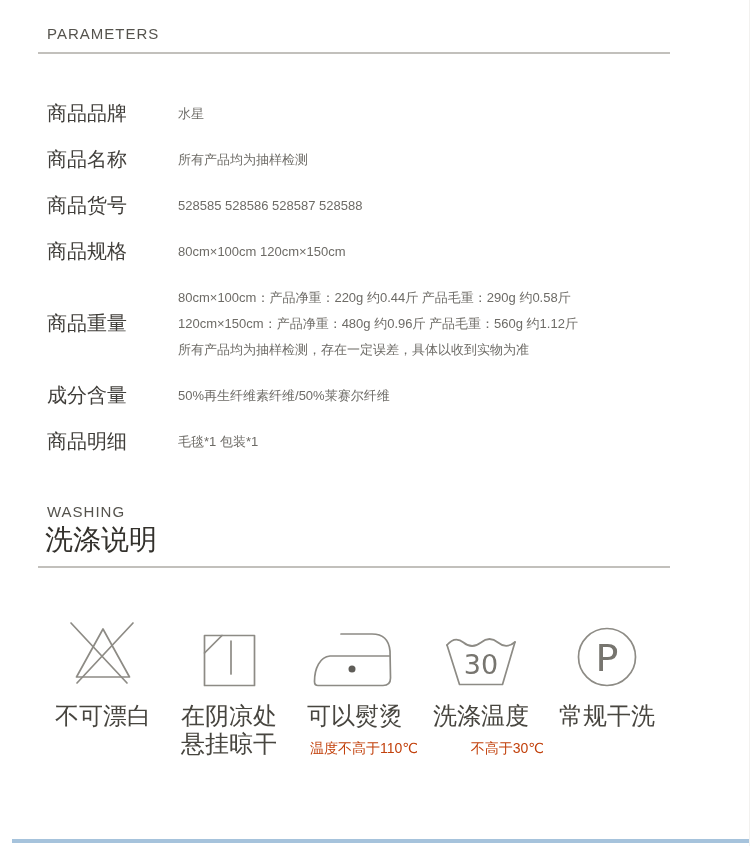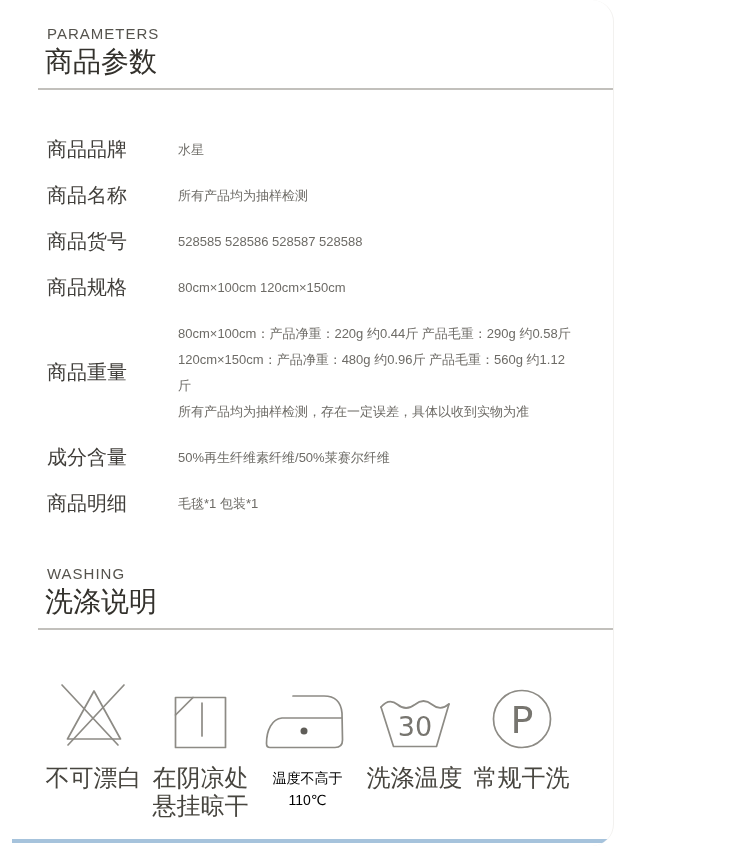--- a/index.html
+++ b/index.html
@@ -2,28 +2,27 @@
 <html><head>
 <meta charset="utf-8">
 <style>
   html, body {
     margin: 0;
     padding: 0;
     background: #ffffff;
   }
   .page {
     position: relative;
-    width: 614px;
+    width: 750px;
     height: 846px;
     overflow: hidden;
     background: #ffffff;
     box-sizing: border-box;
     border-right: 1px solid #f2f1ef;
     font-family: "Liberation Sans", "DejaVu Sans", sans-serif;
-    border-radius: 22px;
   }
   .section {
     padding: 0 38px;
   }
   .params-section {
     padding-top: 25px;
   }
   .washing-section {
     margin-top: 48px;
   }
@@ -89,22 +88,23 @@
     display: block;
   }
   .wash-caption {
     font-size: 24px;
     line-height: 28px;
     color: #47453f;
   }
   .wash-sub {
     font-size: 14px;
     line-height: 22px;
-    color: #000000;
-    margin-top: 17px;
+    color: #c2410c;
+    margin-top: 7px;
+    text-align: right;
   }
   .bottom-accent {
     position: absolute;
     left: 12px;
     right: 0;
     bottom: 3px;
     height: 4px;
     background: #a6c3dc;
   }
   .care-stroke {
@@ -119,21 +119,20 @@
     font-family: "DejaVu Sans", "Liberation Sans", sans-serif;
   }
 </style>
 </head>
 <body>
 
 <div class="page">
 
   <div class="section params-section">
     <div class="eyebrow">PARAMETERS</div>
-    <div class="section-title">商品参数</div>
     <div class="divider"></div>
 
     <div class="rows">
       <div class="param-row">
         <div class="row-label">商品品牌</div>
         <div class="row-value">
           <div>水星</div>
         </div>
       </div>
       <div class="param-row">
@@ -208,32 +207,34 @@
         <div class="wash-caption">悬挂晾干</div>
       </div>
 
       <div class="wash-item">
         <div class="wash-icon">
           <svg width="95" height="62" viewBox="0 0 95 62">
             <path class="care-stroke" d="M33 8 H64 C75 8 81 14 82 25 L82.5 52 C82.5 57 80 59.5 75 59.5 H10 C7.5 59.5 6.5 58 6.5 55.5 C6.5 42 12 31 22 30 H82"></path>
             <circle cx="44" cy="43" r="3.5" fill="#5f5d58" stroke="none"></circle>
           </svg>
         </div>
+        <div class="wash-caption">可以熨烫</div>
         <div class="wash-sub">温度不高于110℃</div>
       </div>
 
       <div class="wash-item">
         <div class="wash-icon">
           <svg width="78" height="54" viewBox="0 0 78 54">
             <path class="care-stroke" d="M5 11 L17.5 50.5 L60.5 50.5 L73 8"></path>
             <path class="care-stroke" d="M5 11 Q13 1.5 21.5 8.5 Q30 15.5 39 8.5 Q47.5 1.5 56 8.5 Q64.5 15.5 73 8"></path>
             <text class="care-text" x="39" y="40" font-size="27" text-anchor="middle">30</text>
           </svg>
         </div>
         <div class="wash-caption">洗涤温度</div>
+        <div class="wash-sub">不高于30℃</div>
       </div>
 
       <div class="wash-item">
         <div class="wash-icon">
           <svg width="62" height="62" viewBox="0 0 62 62">
             <circle class="care-stroke" cx="31" cy="31" r="28.5"></circle>
             <text class="care-text" x="31" y="45" font-size="38" text-anchor="middle">P</text>
           </svg>
         </div>
         <div class="wash-caption">常规干洗</div>

